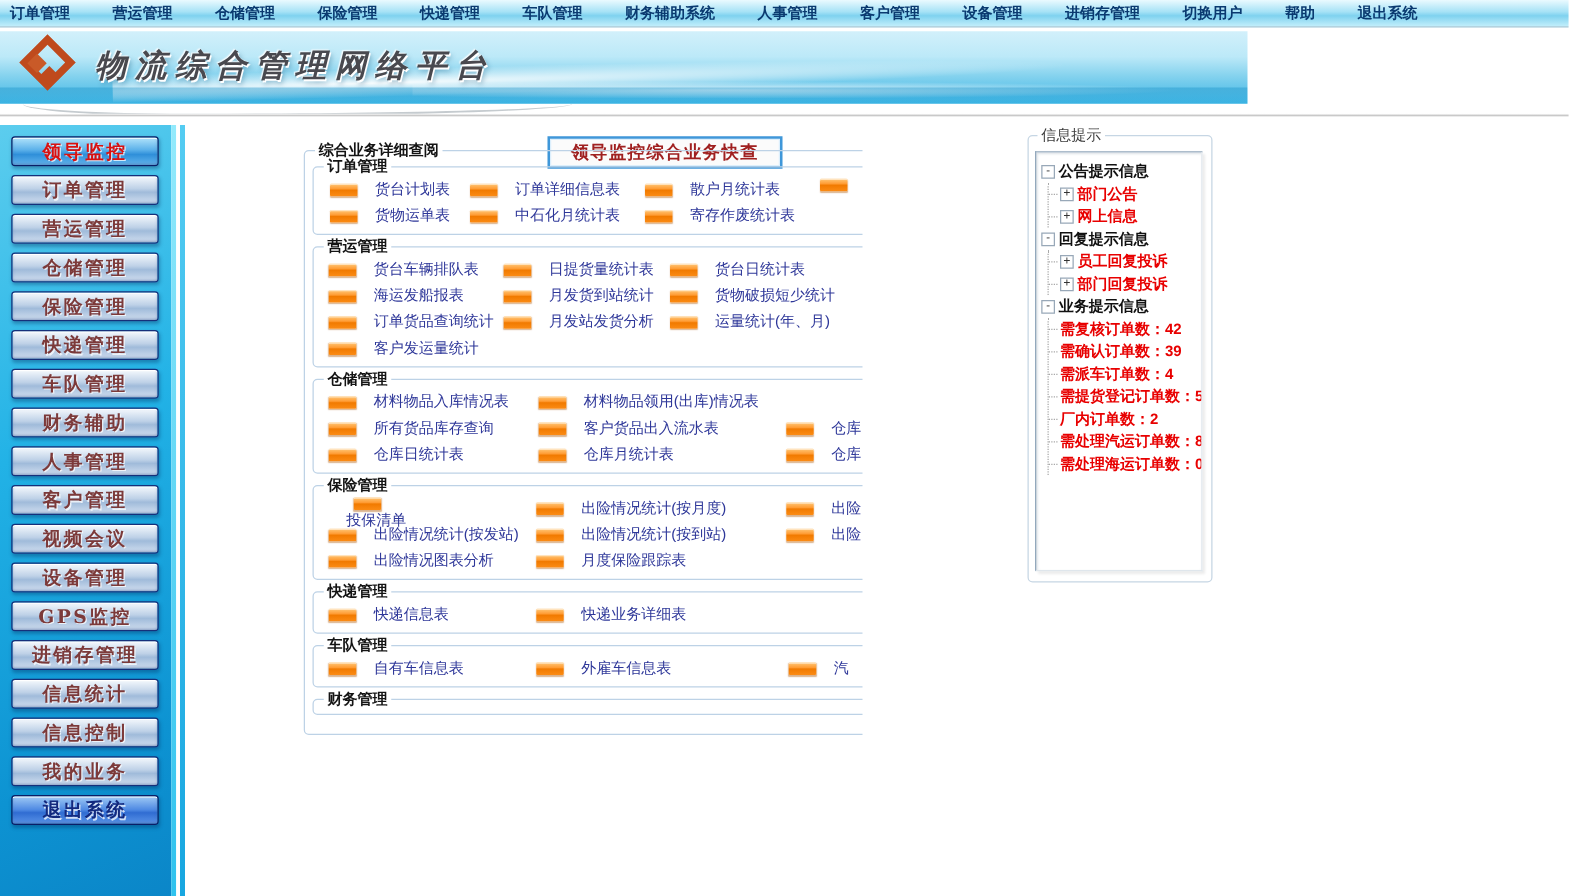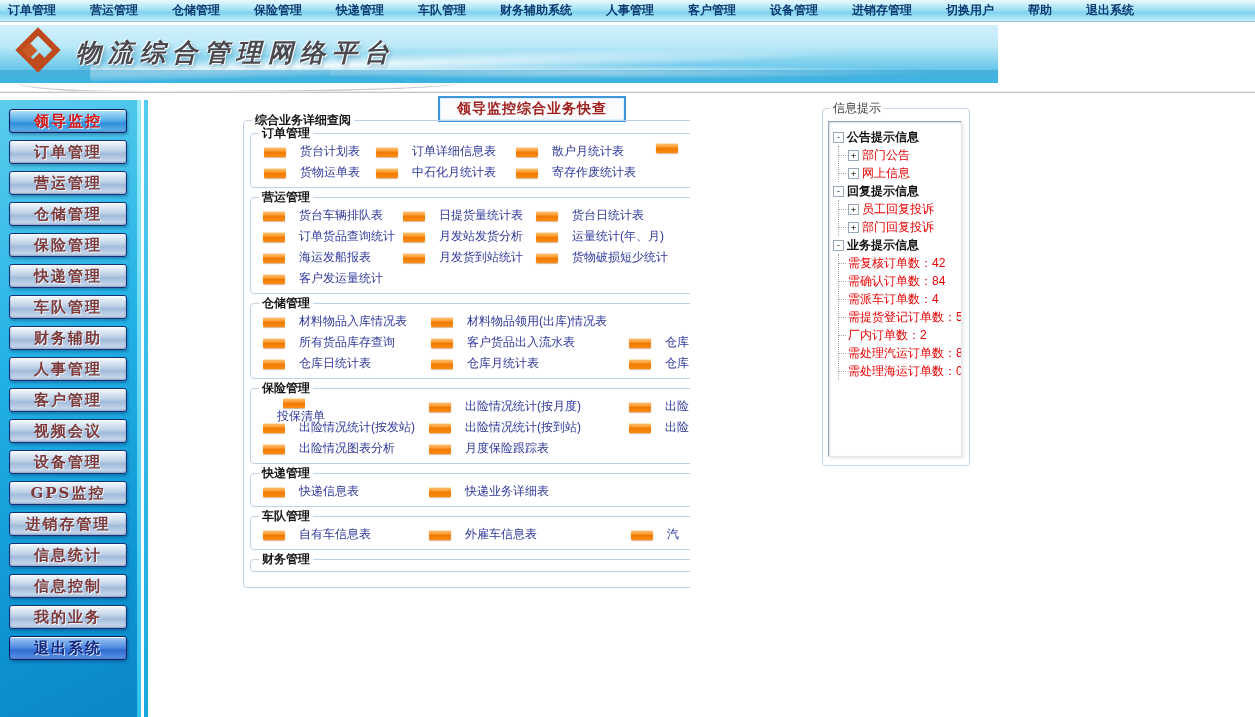--- a/index.html
+++ b/index.html
@@ -42,21 +42,21 @@
     background:linear-gradient(#f5f9fd,#bed1e7 45%,#a0bbda 58%,#d2dff0);
     box-shadow:inset 0 1px 0 #fff,inset 0 -1px 2px rgba(80,110,160,.55),1px 2px 3px rgba(0,40,90,.35);
     display:flex;align-items:center;justify-content:center;cursor:pointer;
     font-family:"DejaVu Serif","Liberation Serif",serif;font-weight:bold;font-size:15px;letter-spacing:2px;
     color:#7c3a3a;text-shadow:1px 1px 0 rgba(255,255,255,.75);white-space:nowrap;}
   .sbtn.active{background:linear-gradient(#b2e4fb,#5cb1ea 45%,#2f8fd9 62%,#63b5ee);color:#d81111;border-color:#0a1e66;}
   .sbtn.exit{background:linear-gradient(#a0cbf6,#4d88e2 50%,#306cd2 60%,#5a94e8);color:#13297e;border-color:#0a1e66;}
 
   
   .main{position:absolute;left:150px;top:93px;width:540px;height:565px;overflow:hidden;}
-  .qtitle{position:absolute;left:288px;top:3px;width:184px;height:22px;border:2px solid #3f97d9;background:#fbfbfb;
+  .qtitle{position:absolute;left:288px;top:16px;width:184px;height:22px;border:2px solid #3f97d9;background:#fbfbfb;
     box-shadow:inset 0 0 0 1px #dceffc;display:flex;align-items:center;justify-content:center;
     font-size:14px;font-weight:bold;color:#a02020;letter-spacing:1px;cursor:pointer;white-space:nowrap;}
   .fs{border:1px solid #bdd2e6;border-radius:4px;position:relative;}
   .lg{position:absolute;top:-8px;left:8px;background:#fff;padding:0 3px;font-size:12px;font-weight:bold;color:#141414;line-height:15px;white-space:nowrap;}
   .outerfs{position:absolute;left:93px;top:27px;width:620px;padding:12px 0 6px 6px;box-sizing:border-box;}
   .secfs{width:600px;margin-bottom:9px;padding:8px 0 3px 0;box-sizing:border-box;}
   .row{position:relative;height:21px;}
   .it{position:absolute;top:1px;display:flex;align-items:center;}
   .ob{width:22px;height:10px;flex:none;border-radius:1px;cursor:pointer;
     background:linear-gradient(#ffc879,#ff9c34 40%,#f17a00 52%,#fb8b14);
@@ -70,21 +70,21 @@
     border:1px solid #93a8bc;border-right-color:#dfe6ec;border-bottom-color:#dfe6ec;
     box-shadow:inset 1px 1px 2px rgba(40,70,100,.18),2px 2px 2px rgba(0,0,0,.08);
     padding:6px 2px 2px 4px;overflow:hidden;}
   .tgrow{display:flex;align-items:center;height:18px;}
   .exp{width:11px;height:11px;flex:none;border:1px solid #98a8b8;background:#fff;color:#333;
     font-size:9px;line-height:9px;text-align:center;font-family:"DejaVu Sans Mono",monospace;cursor:pointer;margin-right:3px;box-sizing:border-box;}
   .glabel{font-size:12px;font-weight:bold;color:#111;white-space:nowrap;}
   .kids{margin-left:5px;border-left:1px dotted #a8a8a8;}
   .krow{display:flex;align-items:center;height:18px;}
   .dash{width:7px;flex:none;border-top:1px dotted #a8a8a8;margin-right:2px;}
-  .klabel{font-size:12px;font-weight:normal;color:#e80000;white-space:nowrap;cursor:pointer;}
+  .klabel{font-size:12px;font-weight:bold;color:#e80000;white-space:nowrap;cursor:pointer;}
 </style>
 </head>
 <body>
 
 <div id="stage">
 
   <div class="menubar" id="menubar">
       <span class="mi">订单管理</span>
       <span class="mi">营运管理</span>
       <span class="mi">仓储管理</span>
@@ -189,43 +189,43 @@
                 <span class="lk">日提货量统计表</span>
               </span>
               <span class="it" style="left: 285px;">
                 <span class="ob"></span>
                 <span class="lk">货台日统计表</span>
               </span>
             </div>
             <div class="row">
               <span class="it" style="left: 12px;">
                 <span class="ob"></span>
+                <span class="lk">海运发船报表</span>
+              </span>
+              <span class="it" style="left: 152px;">
+                <span class="ob"></span>
+                <span class="lk">月发货到站统计</span>
+              </span>
+              <span class="it" style="left: 285px;">
+                <span class="ob"></span>
+                <span class="lk">货物破损短少统计</span>
+              </span>
+            </div>
+            <div class="row">
+              <span class="it" style="left: 12px;">
+                <span class="ob"></span>
                 <span class="lk">订单货品查询统计</span>
               </span>
               <span class="it" style="left: 152px;">
                 <span class="ob"></span>
                 <span class="lk">月发站发货分析</span>
               </span>
               <span class="it" style="left: 285px;">
                 <span class="ob"></span>
                 <span class="lk">运量统计(年、月)</span>
-              </span>
-            </div>
-            <div class="row">
-              <span class="it" style="left: 12px;">
-                <span class="ob"></span>
-                <span class="lk">海运发船报表</span>
-              </span>
-              <span class="it" style="left: 152px;">
-                <span class="ob"></span>
-                <span class="lk">月发货到站统计</span>
-              </span>
-              <span class="it" style="left: 285px;">
-                <span class="ob"></span>
-                <span class="lk">货物破损短少统计</span>
               </span>
             </div>
             <div class="row">
               <span class="it" style="left: 12px;">
                 <span class="ob"></span>
                 <span class="lk">客户发运量统计</span>
               </span>
             </div>
           </div>
           <div class="fs secfs">
@@ -386,21 +386,21 @@
           <span class="exp">-</span>
           <span class="glabel">业务提示信息</span>
         </div>
         <div class="kids">
           <div class="krow">
             <span class="dash"></span>
             <span class="klabel">需复核订单数：42</span>
           </div>
           <div class="krow">
             <span class="dash"></span>
-            <span class="klabel">需确认订单数：84</span>
+            <span class="klabel">需确认订单数：39</span>
           </div>
           <div class="krow">
             <span class="dash"></span>
             <span class="klabel">需派车订单数：4</span>
           </div>
           <div class="krow">
             <span class="dash"></span>
             <span class="klabel">需提货登记订单数：5</span>
           </div>
           <div class="krow">

